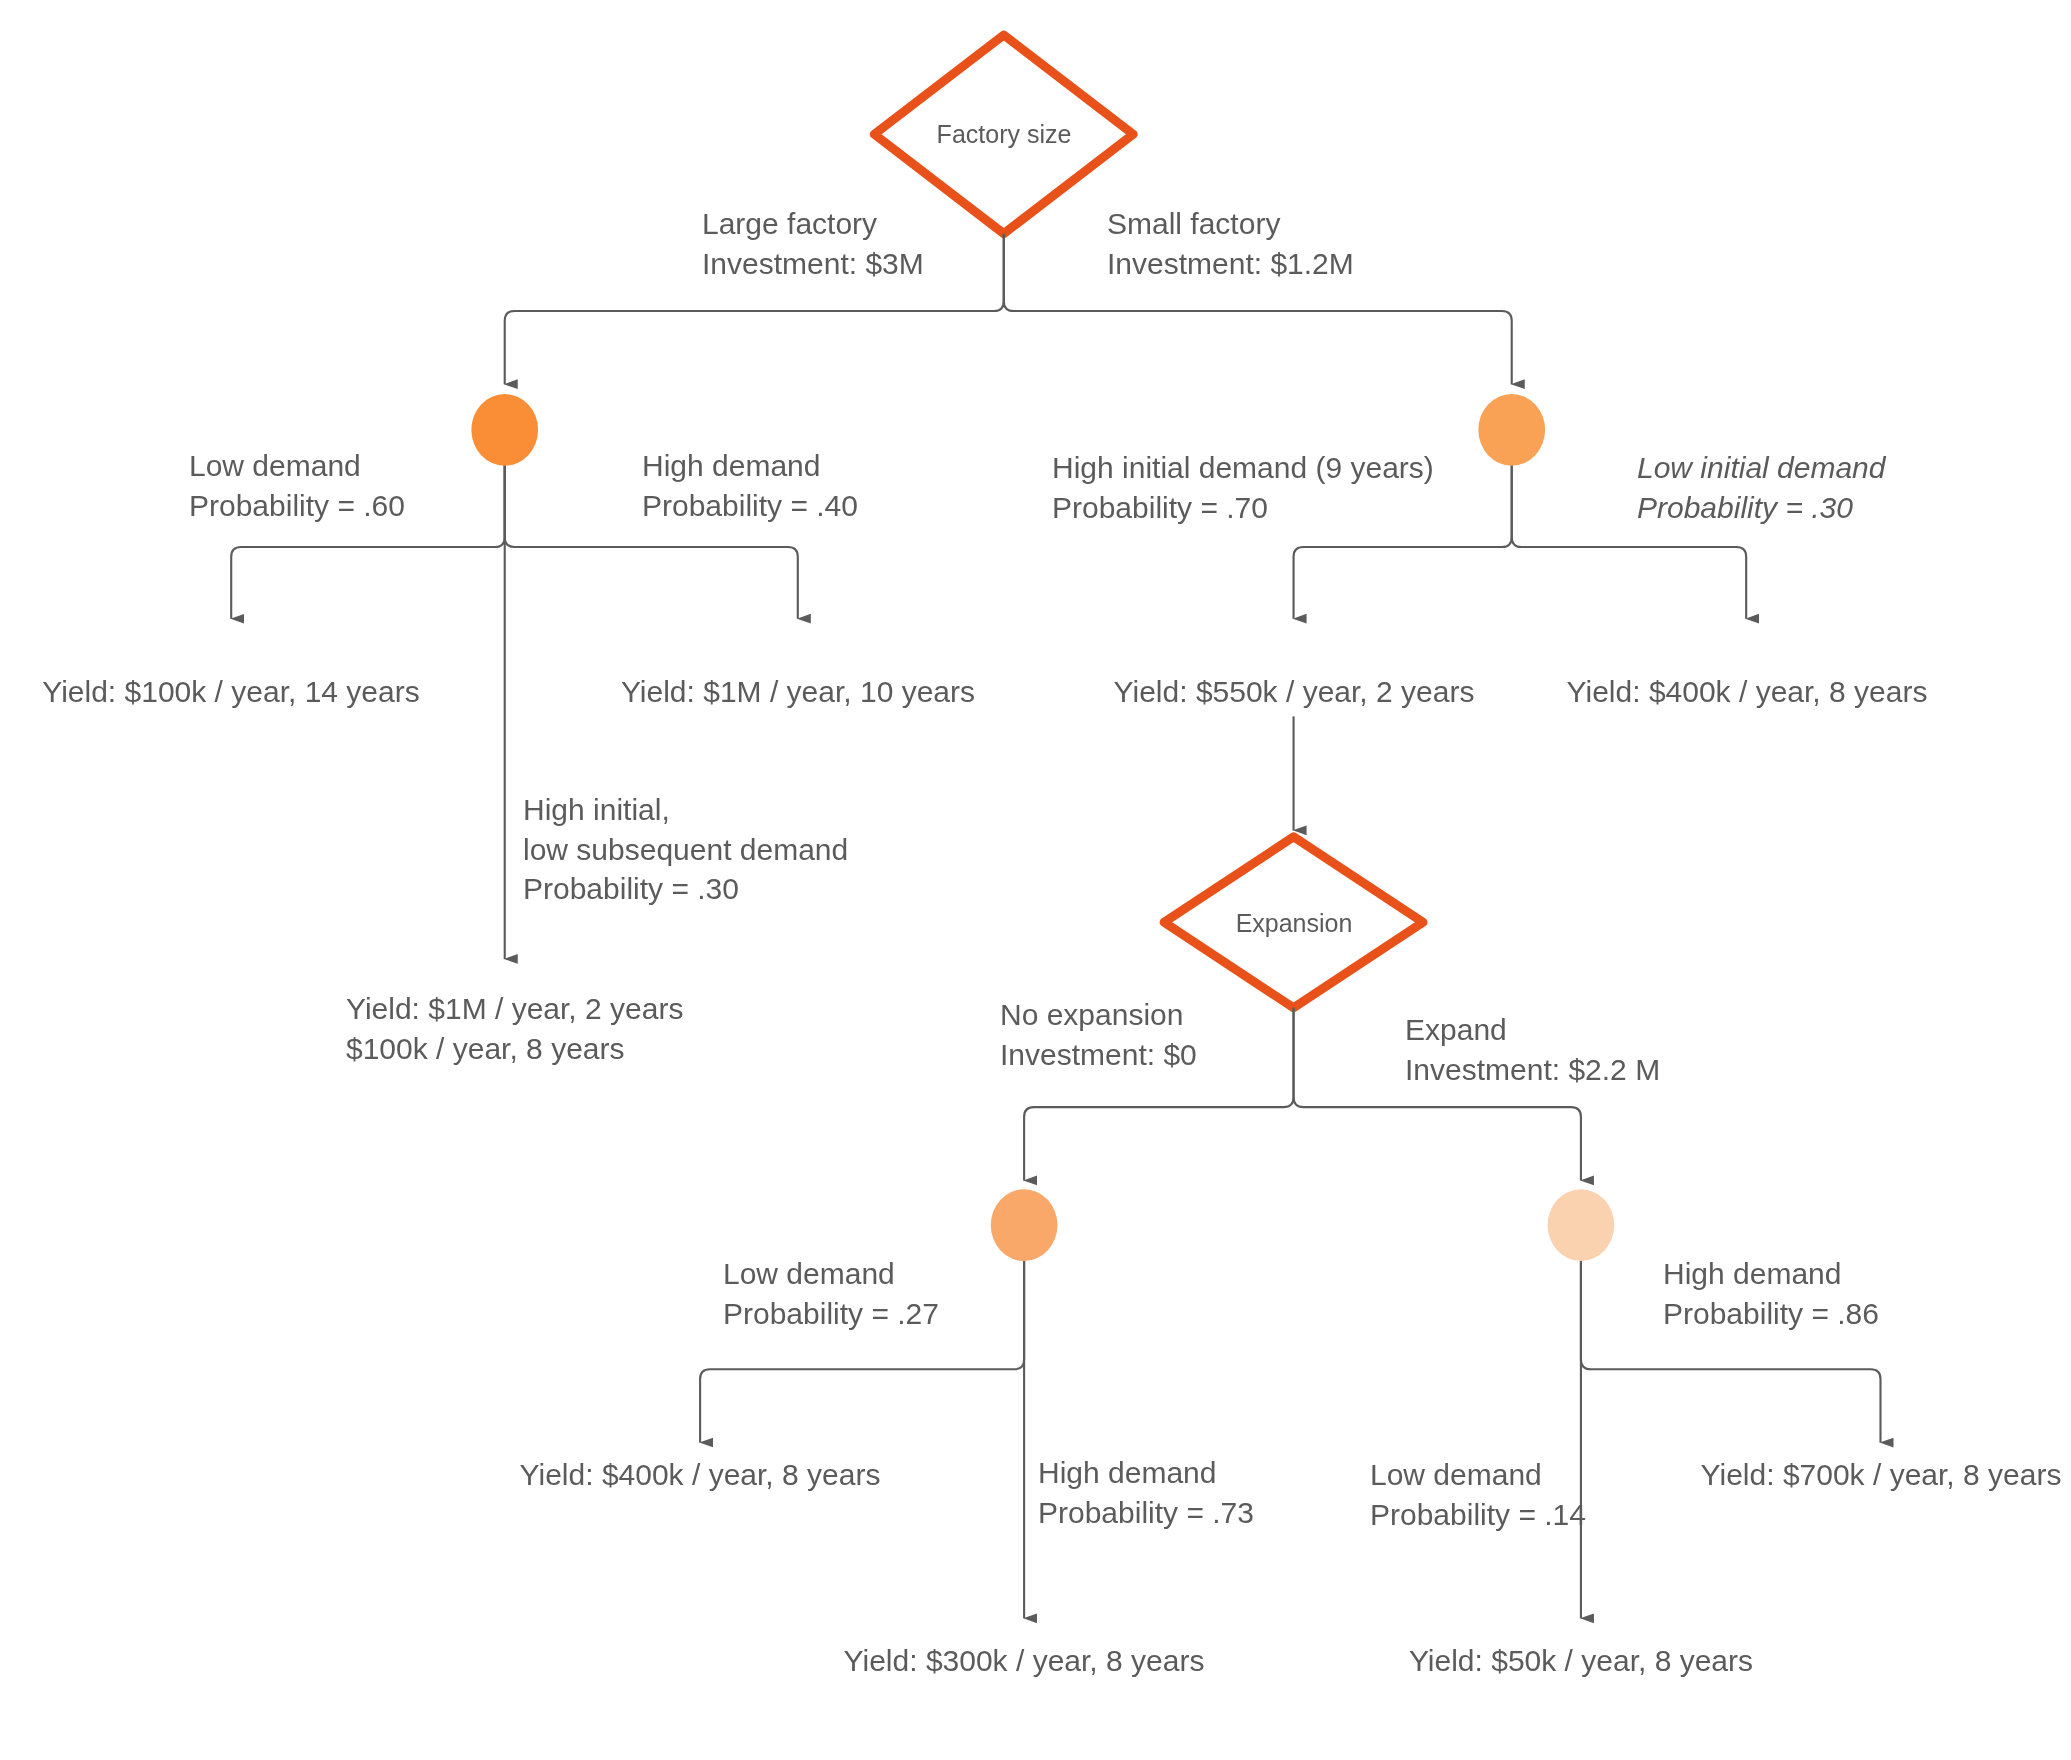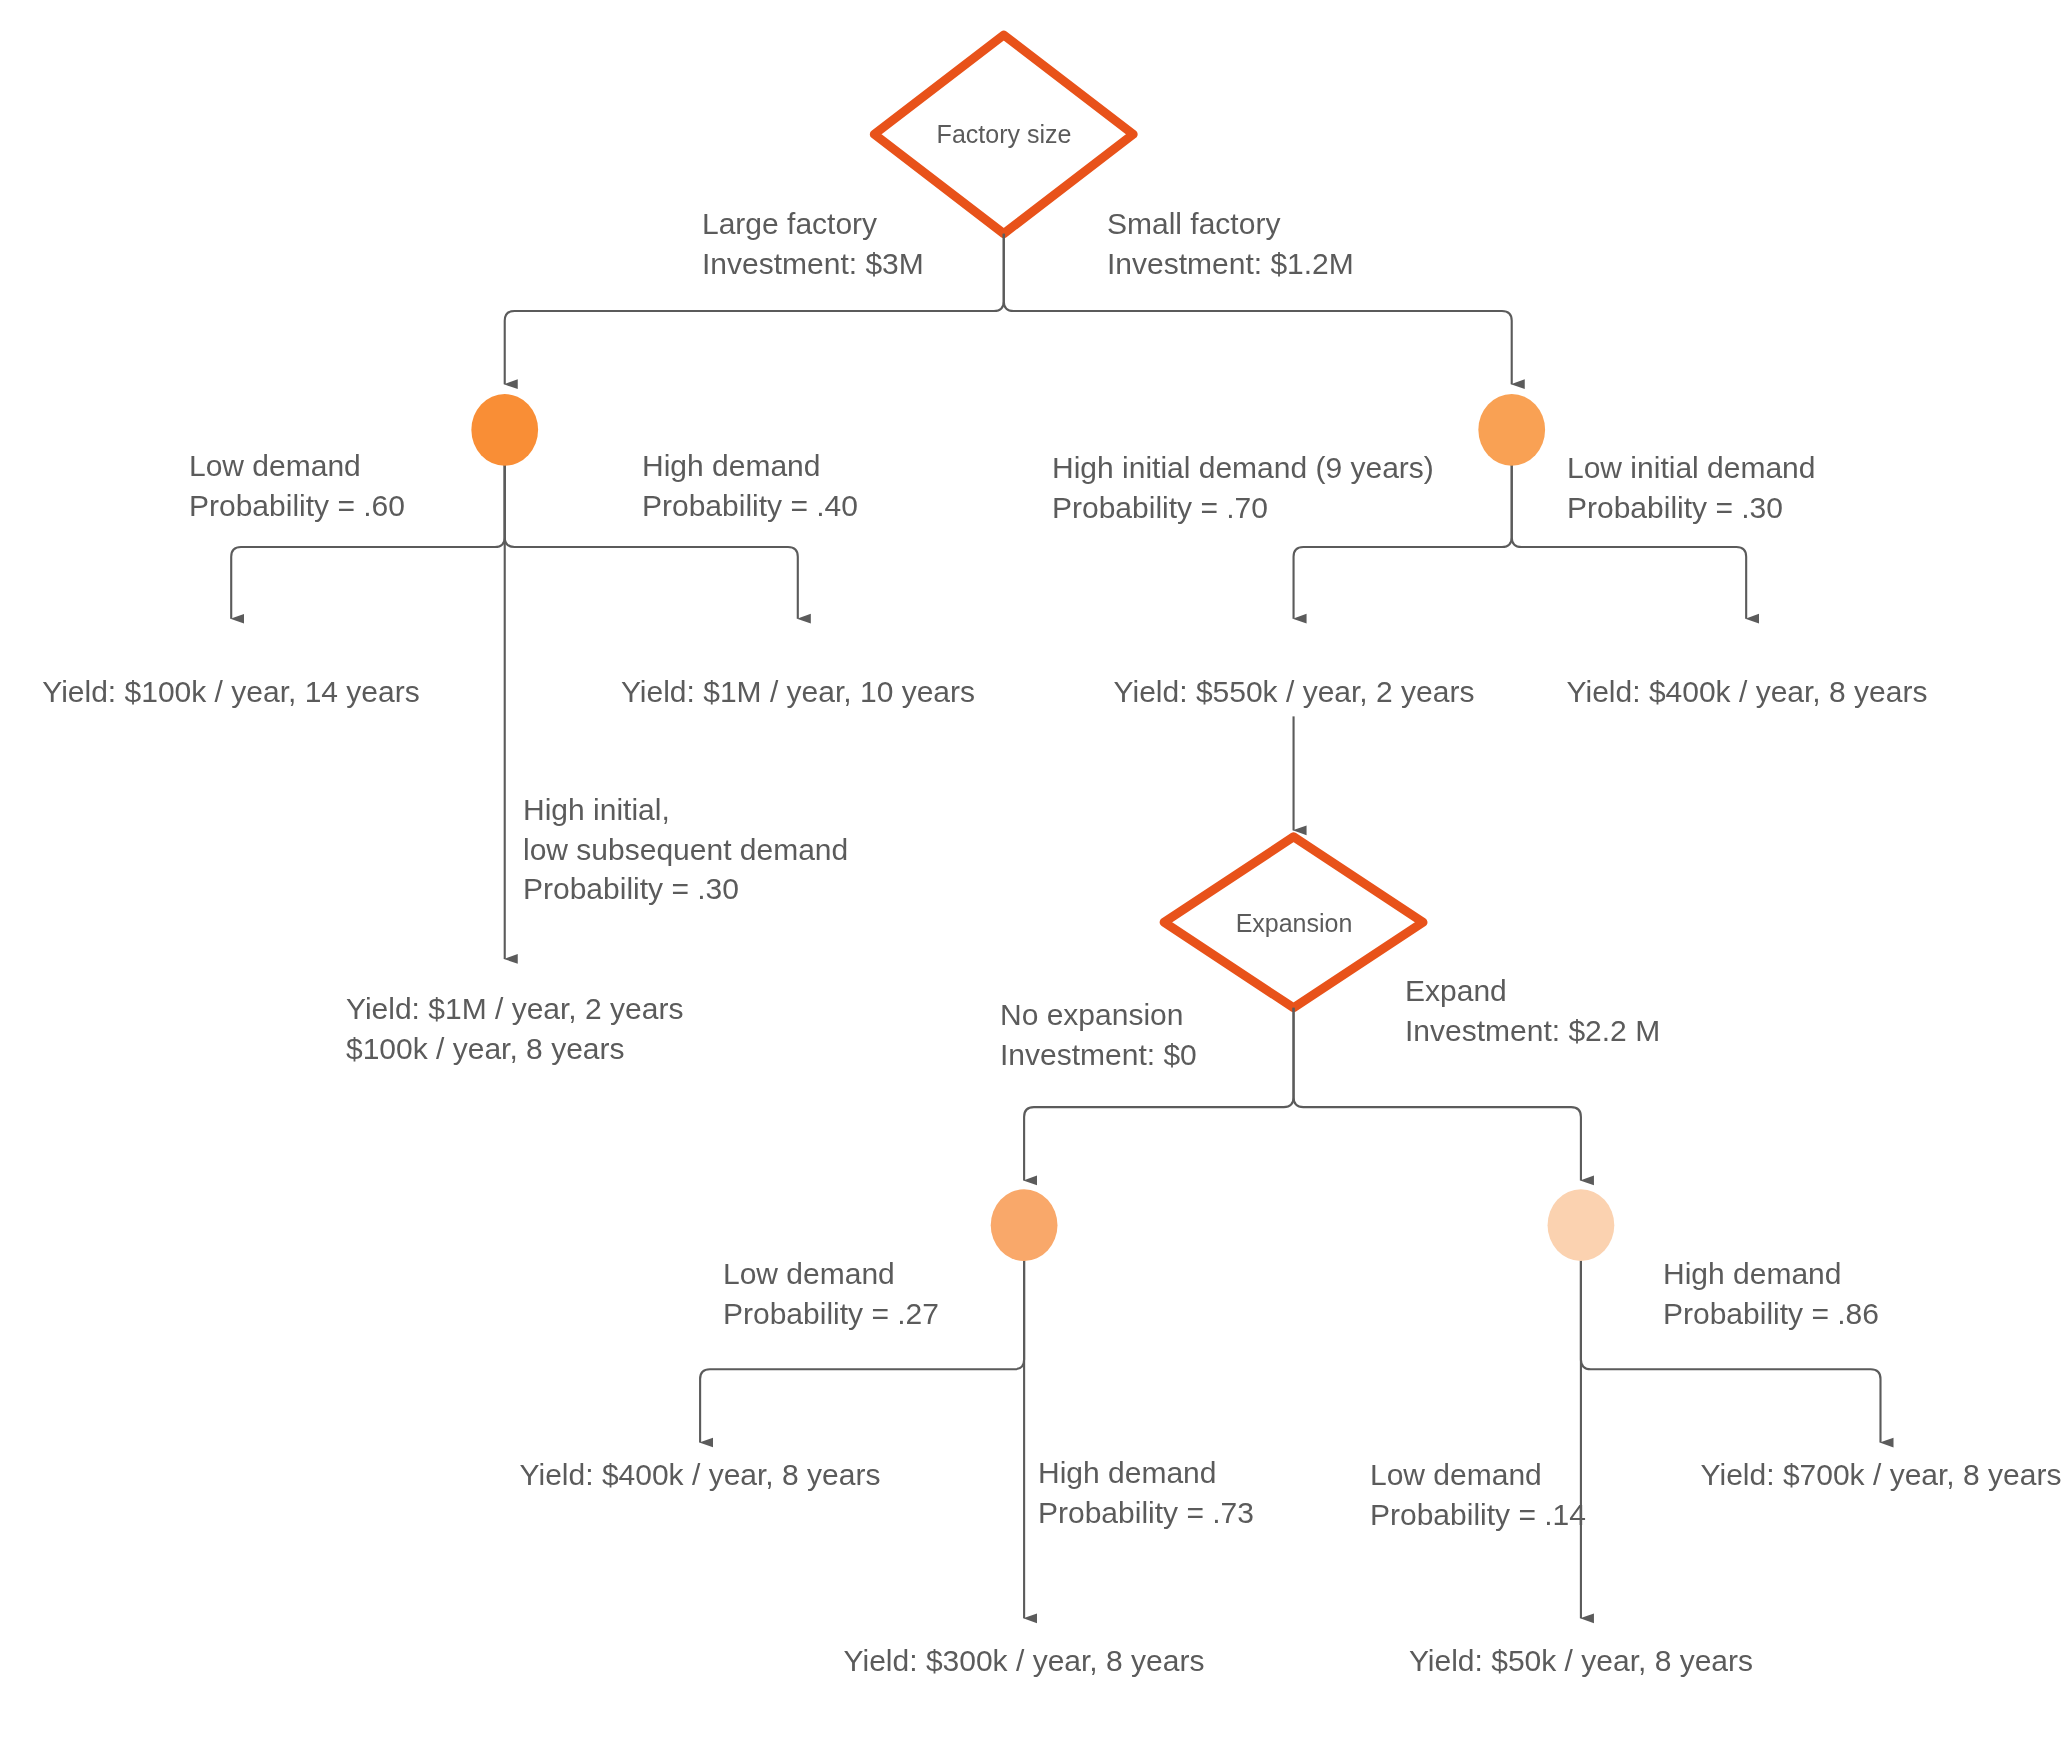--- a/index.html
+++ b/index.html
@@ -97,31 +97,31 @@
 
   <div class="lbl lft" style="left:189px; top:446px;">Low demand
 Probability = .60</div>
 
   <div class="lbl lft" style="left:642px; top:446px;">High demand
 Probability = .40</div>
 
   <div class="lbl lft" style="left:1052px; top:448px;">High initial demand (9 years)
 Probability = .70</div>
 
-  <div class="lbl lft" style="left:1567px; top:448px;">Low initial demand
+  <div class="lbl lft" style="left:1637px; top:448px;font-style:italic;">Low initial demand
 Probability = .30</div>
 
   <div class="lbl lft" style="left:523px; top:790px;">High initial,
 low subsequent demand
 Probability = .30</div>
 
   <div class="lbl lft" style="left:1000px; top:995px;">No expansion
 Investment: $0</div>
 
-  <div class="lbl lft" style="left:1405px; top:971px;">Expand
+  <div class="lbl lft" style="left:1405px; top:1010px;">Expand
 Investment: $2.2 M</div>
 
   <div class="lbl lft" style="left:723px; top:1254px;">Low demand
 Probability = .27</div>
 
   <div class="lbl lft" style="left:1038px; top:1453px;">High demand
 Probability = .73</div>
 
   <div class="lbl lft" style="left:1370px; top:1455px;">Low demand
 Probability = .14</div>

